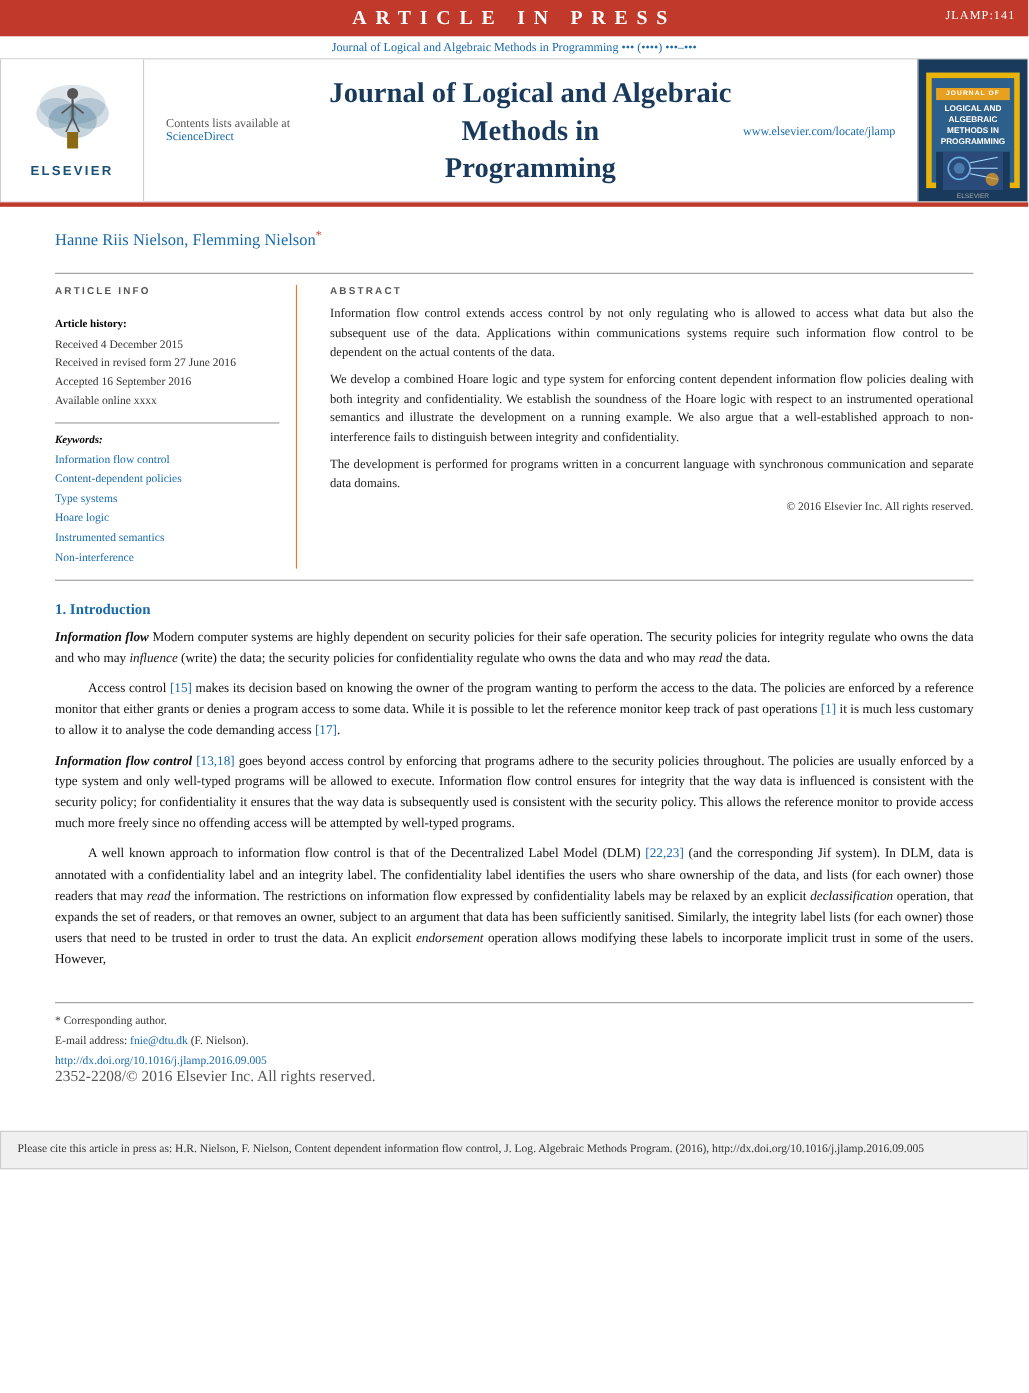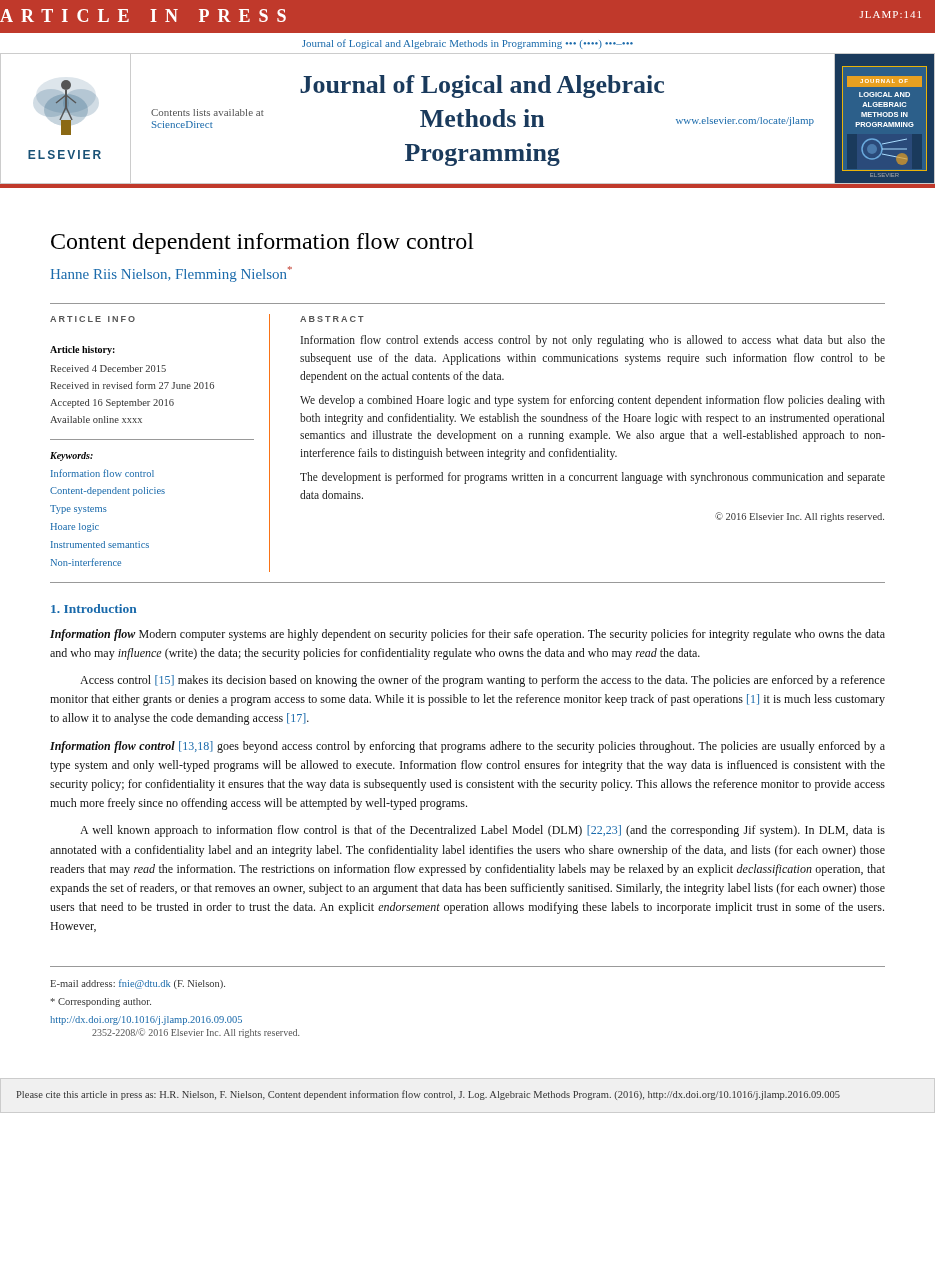--- a/index.html
+++ b/index.html
@@ -8,21 +8,21 @@
       font-size: 13px;
       background: #fff;
       color: #000;
       width: 935px;
       min-height: 1266px;
     }
 
     
     .article-in-press-banner {
       background: #c0392b;
-      text-align: left;
+      text-align: center;
       padding: 6px 0;
       color: white;
       font-size: 18px;
       font-weight: bold;
       letter-spacing: 8px;
       text-transform: uppercase;
       position: relative;
     }
     .article-id {
       position: absolute;
@@ -121,21 +121,21 @@
       display: flex;
       flex-direction: column;
       align-items: center;
       justify-content: flex-start;
       padding: 5px 4px 4px 4px;
       color: white;
       font-size: 7px;
       text-align: center;
       font-family: Arial, sans-serif;
       line-height: 1.2;
-      border: 1px solid #eab308;
+      border: 5px solid #eab308;
     }
     .cover-top-bar {
       width: 100%;
       background: #e8a020;
       height: 4px;
       margin-bottom: 4px;
     }
     .cover-title {
       font-size: 7.5px;
       font-weight: bold;
@@ -296,24 +296,23 @@
     .footnote-link {
       color: #1a6aab;
       font-size: 10.5px;
     }
     .doi-line {
       font-size: 10.5px;
       color: #1a6aab;
       margin-top: 3px;
     }
     .issn-line {
-      font-size: 10px;
+      font-size: 14px;
       color: #555;
       margin-top: 2px;
-      margin-left: 42px;
     }
 
     
     .bottom-citation-bar {
       background: #f0f0f0;
       border: 1px solid #ccc;
       margin: 20px 0 0 0;
       padding: 8px 15px;
       font-size: 10.5px;
       color: #333;
@@ -390,21 +389,20 @@
       </div>
       <div style="font-size:6px; color:#aaa; margin-top:3px; font-family:Arial;">ELSEVIER</div>
     </div>
   </div>
 </div>
 
 <div class="red-border-top"></div>
 
 <div class="main-content">
 
-  <div class="paper-title">Content dependent information flow control</div>
 
   <div class="authors">
     <span>Hanne Riis Nielson, Flemming Nielson</span><span class="author-asterisk">*</span>
   </div>
 
   <hr class="section-divider">
 
   <div class="two-col">
 
     <div class="col-left">
@@ -450,27 +448,27 @@
         <div class="body-paragraph"><span class="bold-italic">Information flow</span><span>   Modern computer systems are highly dependent on security policies for their safe operation. The security policies for integrity regulate who owns the data and who may <em>influence</em> (write) the data; the security policies for confidentiality regulate who owns the data and who may <em>read</em> the data.</span></div>
         <div class="body-paragraph indented"><span>Access control <span class="cite">[15]</span> makes its decision based on knowing the owner of the program wanting to perform the access to the data. The policies are enforced by a reference monitor that either grants or denies a program access to some data. While it is possible to let the reference monitor keep track of past operations <span class="cite">[1]</span> it is much less customary to allow it to analyse the code demanding access <span class="cite">[17]</span>.</span></div>
         <div class="body-paragraph"><span class="bold-italic">Information flow control</span><span class="cite"> [13,18]</span><span> goes beyond access control by enforcing that programs adhere to the security policies throughout. The policies are usually enforced by a type system and only well-typed programs will be allowed to execute. Information flow control ensures for integrity that the way data is influenced is consistent with the security policy; for confidentiality it ensures that the way data is subsequently used is consistent with the security policy. This allows the reference monitor to provide access much more freely since no offending access will be attempted by well-typed programs.</span></div>
         <div class="body-paragraph indented"><span>A well known approach to information flow control is that of the Decentralized Label Model (DLM) <span class="cite">[22,23]</span> (and the corresponding Jif system). In DLM, data is annotated with a confidentiality label and an integrity label. The confidentiality label identifies the users who share ownership of the data, and lists (for each owner) those readers that may <em>read</em> the information. The restrictions on information flow expressed by confidentiality labels may be relaxed by an explicit <em>declassification</em> operation, that expands the set of readers, or that removes an owner, subject to an argument that data has been sufficiently sanitised. Similarly, the integrity label lists (for each owner) those users that need to be trusted in order to trust the data. An explicit <em>endorsement</em> operation allows modifying these labels to incorporate implicit trust in some of the users. However,</span></div>
       </div>
 
   </div>
 
   <div class="footnote-area">
     <div class="footnote-line">
+      <span>* Corresponding author.</span>
+    </div>
+    <div class="footnote-line">
       <span>E-mail address:</span>
       <span class="footnote-link">fnie@dtu.dk</span>
       <span>(F. Nielson).</span>
     </div>
-    <div class="footnote-line">
-      <span>* Corresponding author.</span>
-    </div>
     <div class="doi-line">http://dx.doi.org/10.1016/j.jlamp.2016.09.005</div>
     <div class="issn-line">2352-2208/© 2016 Elsevier Inc. All rights reserved.</div>
   </div>
 
 </div>
 
 <div class="bottom-citation-bar">
   <span>Please cite this article in press as: H.R. Nielson, F. Nielson, Content dependent information flow control, J. Log. Algebraic Methods Program. (2016), http://dx.doi.org/10.1016/j.jlamp.2016.09.005</span>
 </div>
 

